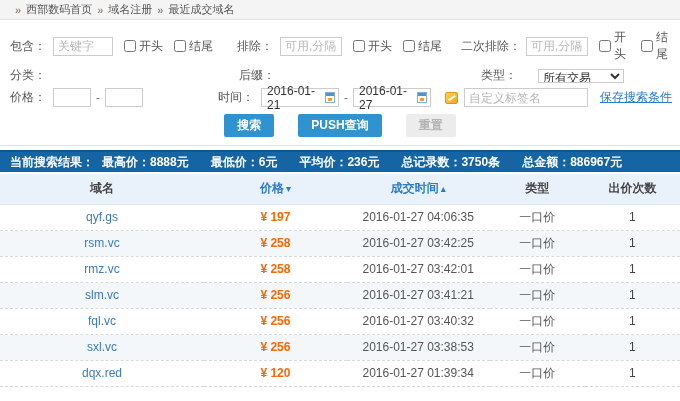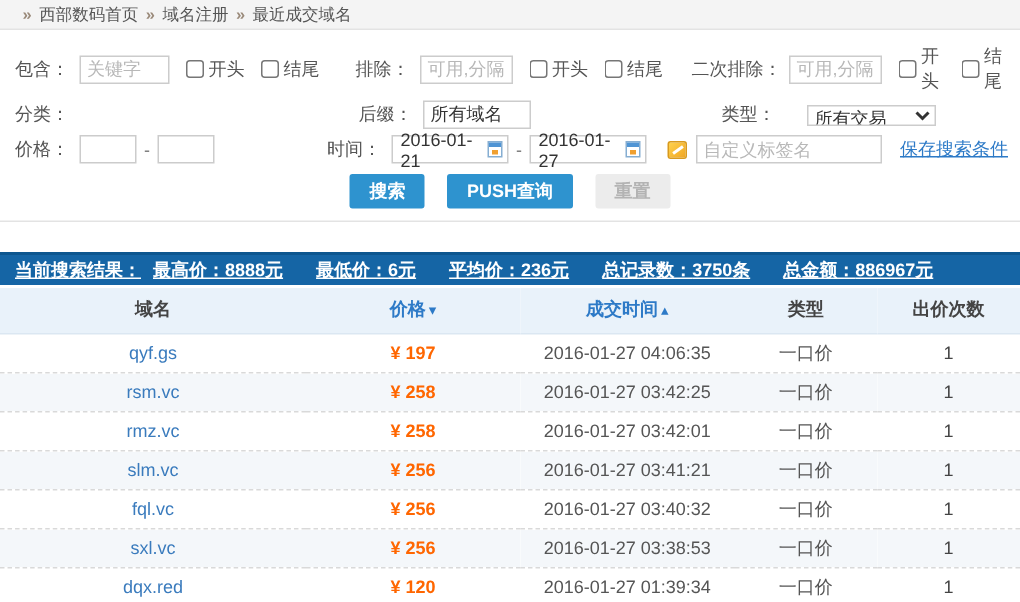--- a/index.html
+++ b/index.html
@@ -35,29 +35,29 @@
     border: 1px solid #ccc; height: 19px; padding: 0 3px 0 5px; background: #fff; width: 78px; cursor: pointer; }
   .cal-icon { width: 11px; height: 11px; border: 1px solid #86aed2; position: relative;
     display: inline-block; background: #fff; }
   .cal-icon::before { content:""; position: absolute; top: 0; left: 0; right: 0; height: 3px; background: #4f94d4; }
   .cal-icon::after { content:""; position: absolute; bottom: 1px; left: 2px; width: 4px; height: 3px; background: #f0a030; }
   .tag-icon { width: 13px; height: 12px; background: linear-gradient(135deg,#ffd24d,#f0a623);
     border: 1px solid #d89a1e; border-radius: 2px; margin: 0 6px 0 14px; display: inline-block; position: relative; }
   .tag-icon::after { content:""; position: absolute; left: 2px; top: 4px; width: 8px; height: 2px;
     background: #fff; transform: rotate(-35deg); }
   .save-link { color: #2d7ac7; text-decoration: underline; margin-left: 12px; white-space: nowrap; cursor: pointer; }
-  .btn-row { display: flex; justify-content: center; gap: 15px; margin-top: 7px; }
+  .btn-row { display: flex; justify-content: center; gap: 24px; margin-top: 7px; }
   .btn { height: 23px; padding: 0 13px; background: #2e93cf; color: #fff; border: 0;
     border-radius: 2px; font-size: 12px; font-weight: bold; font-family: inherit; cursor: pointer; }
   .btn.reset { background: #ececec; color: #b3b3b3; }
 
   
-  .summary-bar { margin-top: 20px; height: 22px; background: #1565a5; border-top: 2px solid #0d568f;
+  .summary-bar { margin-top: 4px; height: 22px; background: #1565a5; border-top: 2px solid #0d568f;
     color: #fff; display: flex; align-items: center; padding: 0 10px; font-weight: bold;
-    white-space: nowrap; overflow: hidden; text-decoration: underline; }
+    white-space: nowrap; overflow: hidden; }
   .summary-bar .stat { margin-right: 22px; }
   .summary-bar .prefix { margin-right: 8px; }
 
   
   table.deals { width: 100%; border-collapse: collapse; margin-top: 2px; table-layout: fixed; }
   col.c0 { width: 30%; } col.c1 { width: 21%; } col.c2 { width: 21%; }
   col.c3 { width: 14%; } col.c4 { width: 14%; }
   thead th { height: 30px; background: #e9f2fa; font-weight: bold; color: #444;
     font-size: 12px; text-align: center; border-bottom: 1px solid #dbe7f2; }
   thead th.sortable { color: #2d7ac7; cursor: pointer; }
@@ -109,21 +109,20 @@
       <span class="cbl">结尾</span>
     </div>
   </div>
 
   <div class="form-row">
     <div class="fgroup g1">
       <span class="flabel l1">分类：</span>
     </div>
     <div class="fgroup g2">
       <span class="flabel l2">后缀：</span>
-      <input class="txt w-suf" type="text" value="所有域名" style="">
     </div>
     <div class="fgroup g3">
       <span class="flabel l3">类型：</span>
       <select class="sel">
         <option>所有交易</option>
       </select>
     </div>
   </div>
 
   <div class="form-row">

